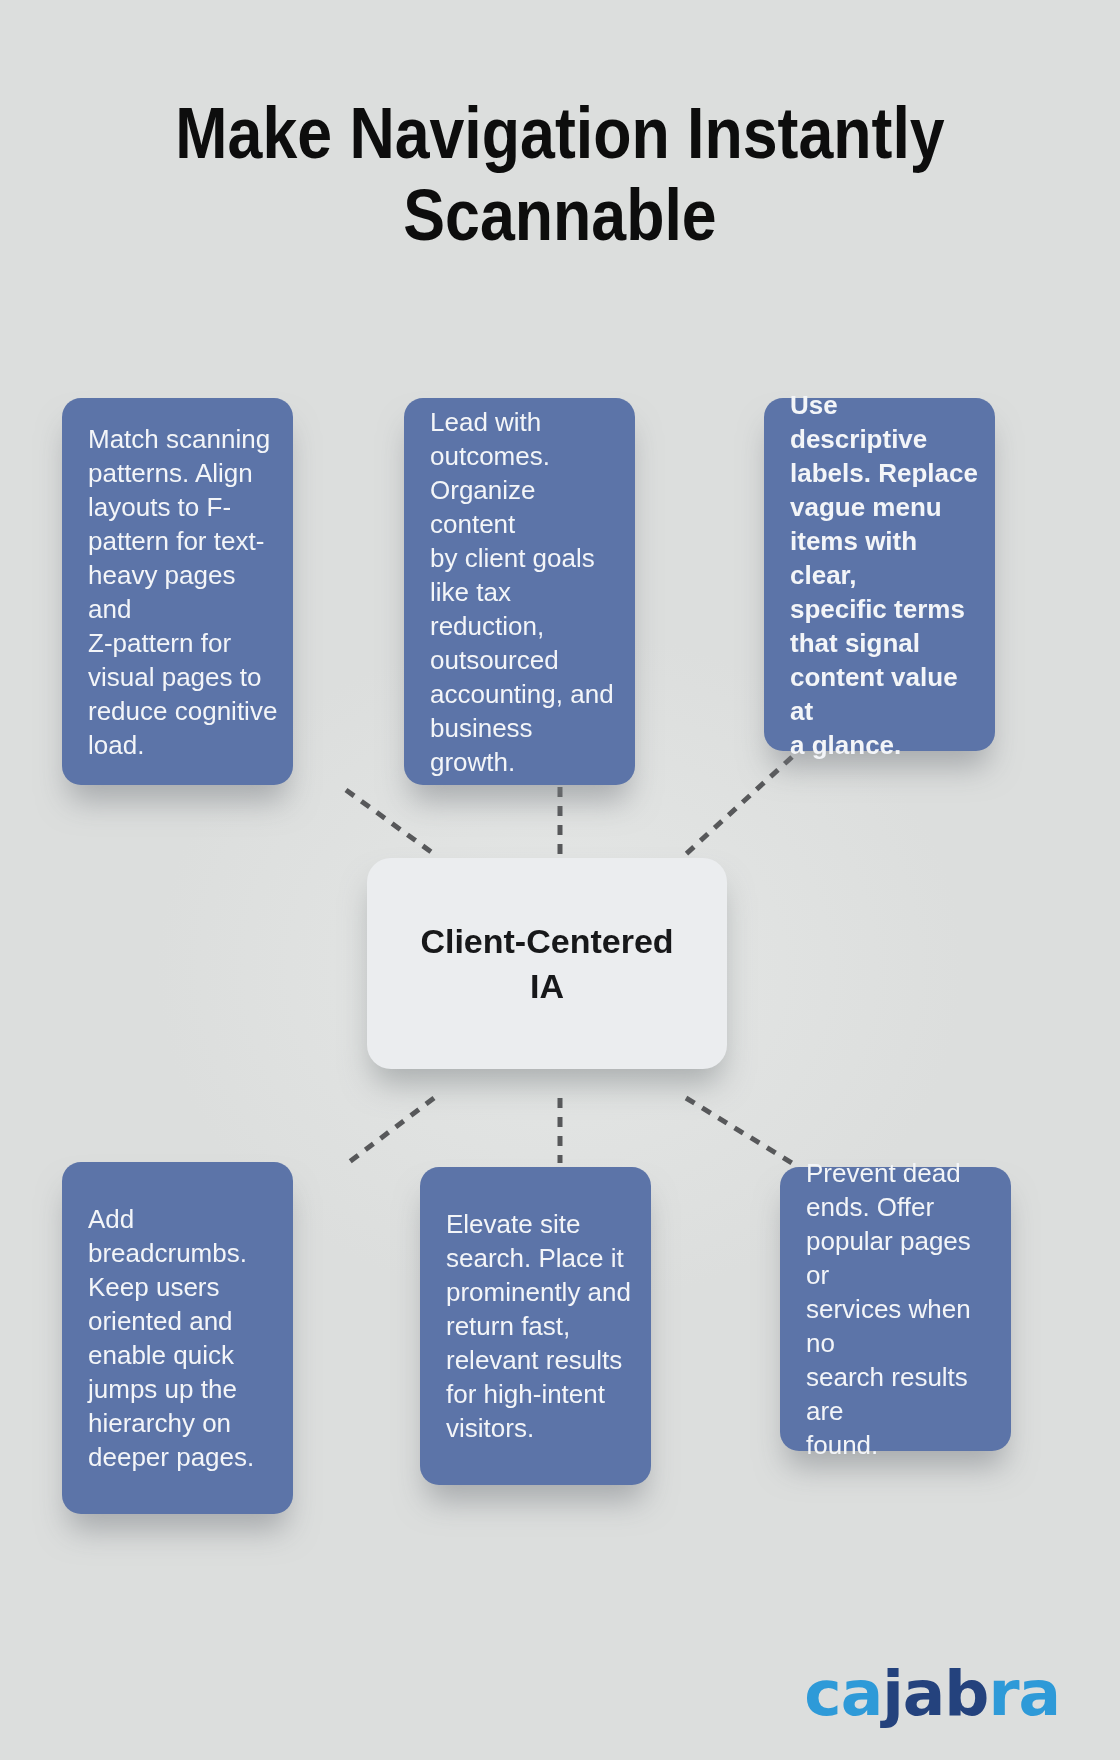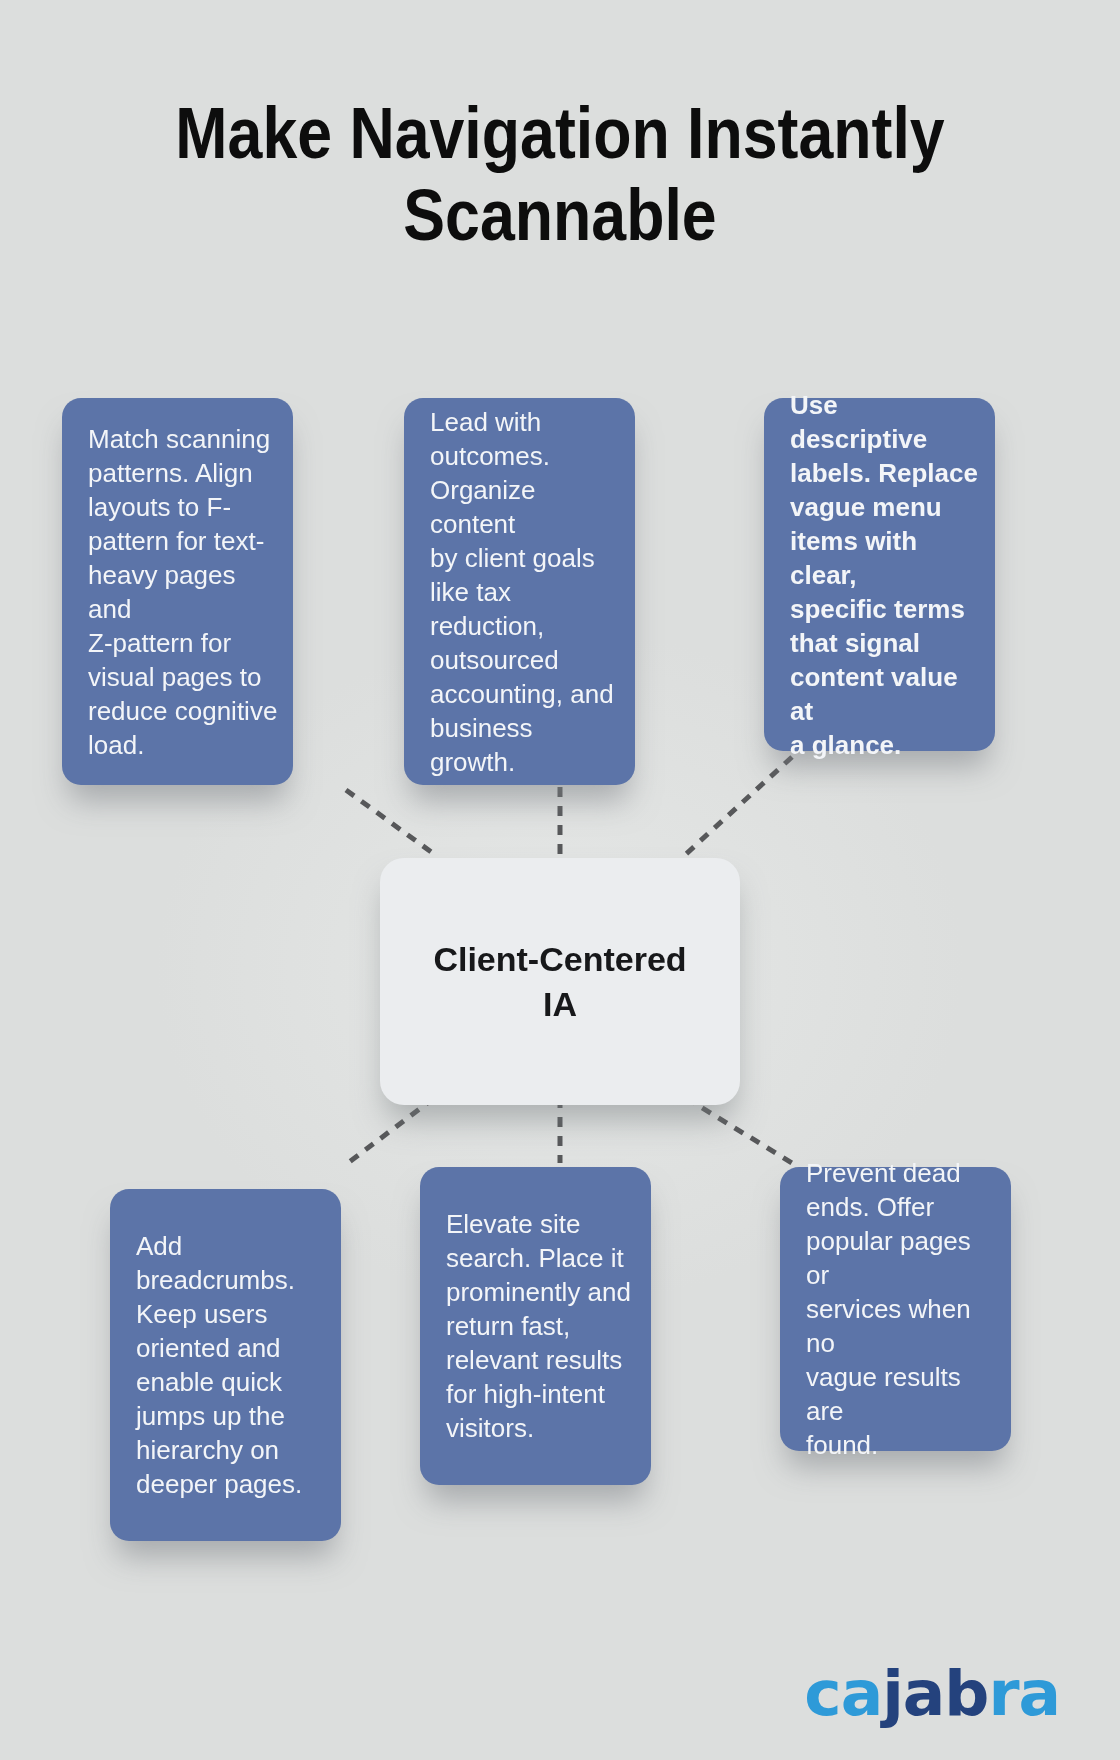--- a/index.html
+++ b/index.html
@@ -56,26 +56,26 @@
   }
   .node .node-text{
     padding:0 14px 0 26px;
     font-size:26px;
     line-height:34px;
     white-space:pre-line;
   }
   .node.top-left   {left:62px;  top:398px;  height:387px;}
   .node.top-middle {left:404px; top:398px;  height:387px;}
   .node.top-right  {left:764px; top:398px;  height:353px;font-weight:bold;}
-  .node.bottom-left  {left:62px;  top:1189px; height:352px;margin-left:48px;}
+  .node.bottom-left  {left:62px;  top:1162px; height:352px;}
   .node.bottom-middle{left:420px; top:1167px; height:318px;}
   .node.bottom-right {left:780px; top:1167px; height:284px;}
   .center-node{
     position:absolute;
-    left:380px;top:858px;width:360px;height:247px;
+    left:367px;top:858px;width:360px;height:211px;
     background:var(--center-fill);
     border-radius:24px;
     display:flex;align-items:center;justify-content:center;
     box-shadow:0 20px 30px -5px rgba(120,125,128,0.5);
   }
   .center-node .center-text{
     font-size:34px;
     font-weight:bold;
     line-height:45px;
     color:var(--center-text);
@@ -170,21 +170,21 @@
 relevant results
 for high-intent
 visitors.</div>
   </div>
 
   <div class="node bottom-right">
     <div class="node-text">Prevent dead
 ends. Offer
 popular pages or
 services when no
-vague results are
+search results are
 found.</div>
   </div>
 
   <div class="logo">
     <span class="lt">ca</span><span class="dk">jab</span><span class="lt">ra</span>
   </div>
 
 </div>
 
 </body></html>

